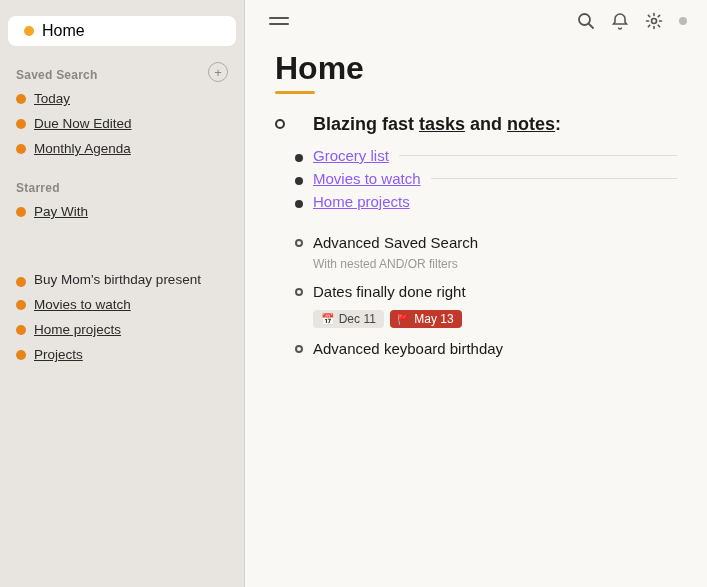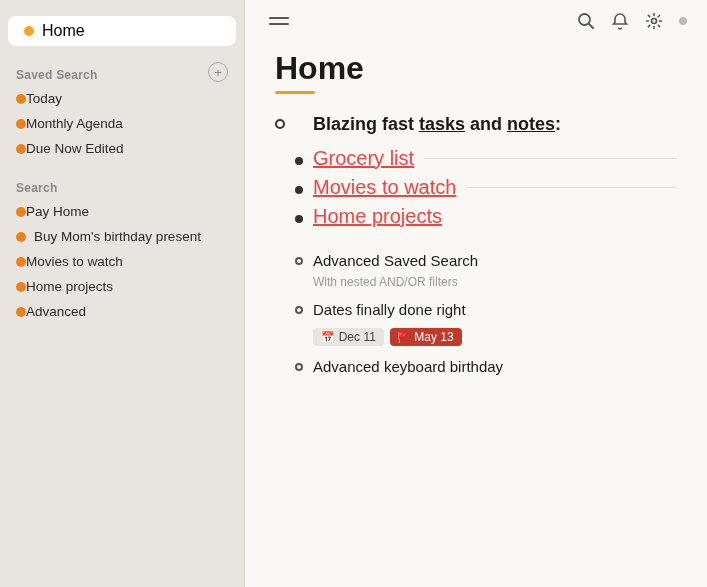--- a/index.html
+++ b/index.html
@@ -66,38 +66,41 @@
       justify-content: center;
       cursor: pointer;
       color: #888;
       font-size: 13px;
       line-height: 1;
     }
 
     .sidebar-item {
       display: flex;
       align-items: center;
+      gap: 8px;
       padding: 5px 16px;
       cursor: pointer;
       font-size: 13.5px;
       color: #2a2a2a;
+      text-decoration: underline;
     }
 
     .sidebar-starred-section {
       margin-top: 12px;
     }
 
     .sidebar-item-multiline {
       display: flex;
-      align-items: flex-start;
+      align-items: flex-end;
       gap: 8px;
       padding: 5px 16px;
       cursor: pointer;
       font-size: 13.5px;
       color: #2a2a2a;
+      margin-top: 43px;
     }
 
     
     .main {
       flex: 1;
       background: #faf8f5;
       display: flex;
       flex-direction: column;
       height: 100%;
       overflow: hidden;
@@ -221,22 +224,22 @@
       gap: 6px;
     }
 
     .link-row {
       display: flex;
       align-items: center;
       gap: 10px;
     }
 
     .link-text {
-      font-size: 20px;
-      color: #ef4444;
+      font-size: 15px;
+      color: #8b5cf6;
       text-decoration: underline;
       cursor: pointer;
     }
 
     .link-line {
       flex: 1;
       height: 1px;
       background: #ddd;
     }
 
@@ -327,51 +330,51 @@
     <span class="sidebar-section-title">Saved Search</span>
     <button class="sidebar-add-btn">+</button>
   </div>
 
   <div class="sidebar-item">
     <div class="dot-orange"></div>
     <span>Today</span>
   </div>
   <div class="sidebar-item">
     <div class="dot-orange"></div>
-    <span>Monthly Agenda</span>
+    <span>Due Now Edited</span>
   </div>
   <div class="sidebar-item">
     <div class="dot-orange"></div>
-    <span>Due Now Edited</span>
+    <span>Monthly Agenda</span>
   </div>
 
   <div class="sidebar-starred-section">
     <div class="sidebar-section-header">
-      <span class="sidebar-section-title">Search</span>
+      <span class="sidebar-section-title">Starred</span>
     </div>
 
     <div class="sidebar-item">
       <div class="dot-orange"></div>
-      <span>Pay Home</span>
+      <span>Pay With</span>
     </div>
     <div class="sidebar-item-multiline">
       <div class="dot-orange" style="margin-top:3px;"></div>
       <span>Buy Mom's birthday present</span>
     </div>
     <div class="sidebar-item">
       <div class="dot-orange"></div>
       <span>Movies to watch</span>
     </div>
     <div class="sidebar-item">
       <div class="dot-orange"></div>
       <span>Home projects</span>
     </div>
     <div class="sidebar-item">
       <div class="dot-orange"></div>
-      <span>Advanced</span>
+      <span>Projects</span>
     </div>
   </div>
 </div>
 
 <div class="main">
 
   <div class="topbar">
     <div class="topbar-left">
       <div class="hamburger-icon">
         <div class="hamburger-line"></div>

